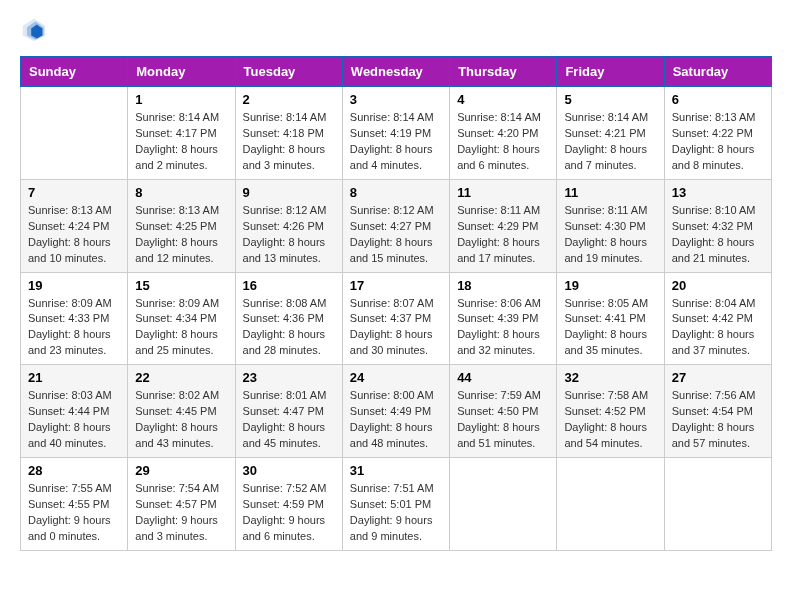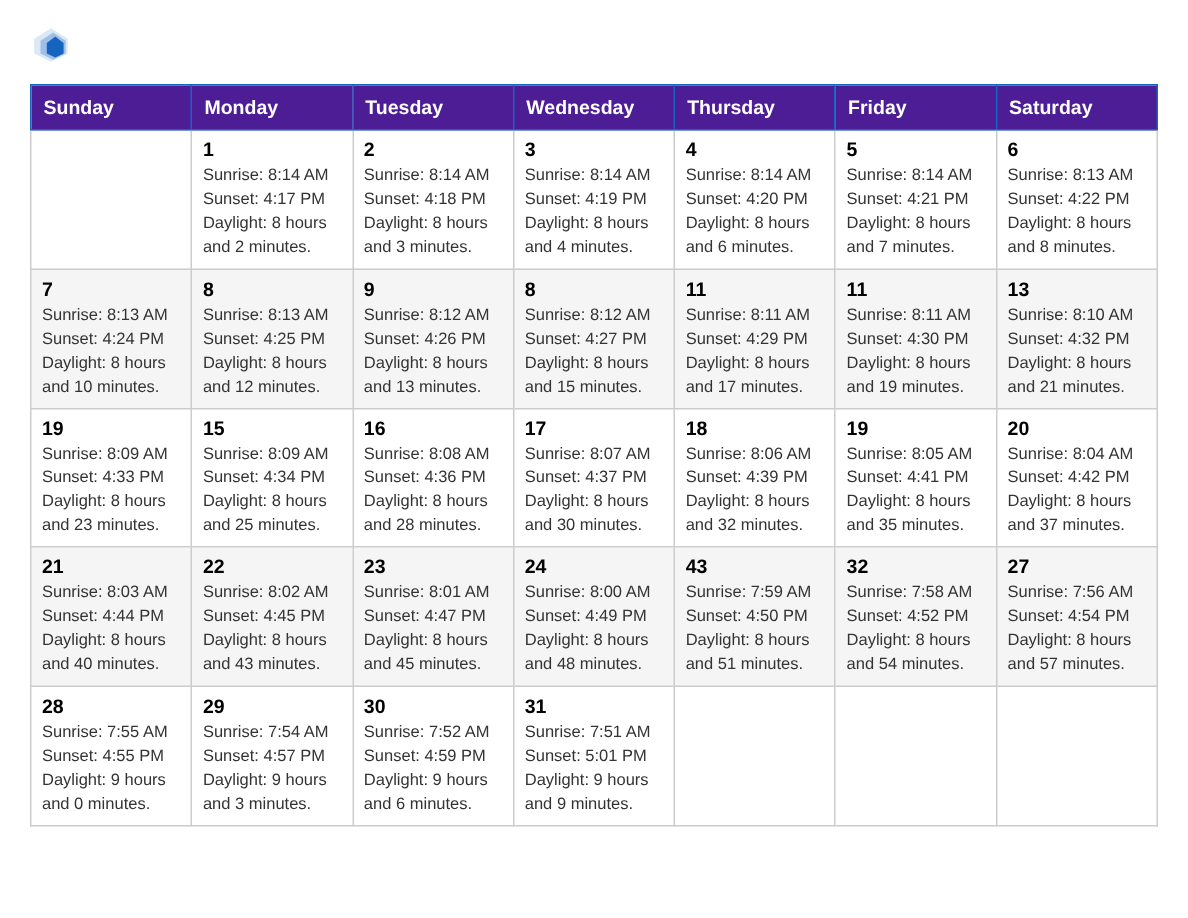--- a/index.html
+++ b/index.html
@@ -43,21 +43,21 @@
     .location {
       font-size: 16px;
       color: #444;
     }
     .calendar-table {
       width: 100%;
       border-collapse: collapse;
       font-size: 11.5px;
     }
     .calendar-table thead tr th {
-      background-color: #4c1d95;
+      background-color: #a21caf;
       color: #fff;
       text-align: left;
       padding: 7px 8px;
       font-size: 13px;
       font-weight: bold;
       border: 1px solid #1565c0;
     }
     .calendar-table tbody tr td {
       vertical-align: top;
       border: 1px solid #ccc;
@@ -220,21 +220,21 @@
         </td>
         <td>
           <span class="day-number">23</span>
           <div class="day-info">Sunrise: 8:01 AM<br>Sunset: 4:47 PM<br>Daylight: 8 hours<br>and 45 minutes.</div>
         </td>
         <td>
           <span class="day-number">24</span>
           <div class="day-info">Sunrise: 8:00 AM<br>Sunset: 4:49 PM<br>Daylight: 8 hours<br>and 48 minutes.</div>
         </td>
         <td>
-          <span class="day-number">43</span>
+          <span class="day-number">44</span>
           <div class="day-info">Sunrise: 7:59 AM<br>Sunset: 4:50 PM<br>Daylight: 8 hours<br>and 51 minutes.</div>
         </td>
         <td>
           <span class="day-number">32</span>
           <div class="day-info">Sunrise: 7:58 AM<br>Sunset: 4:52 PM<br>Daylight: 8 hours<br>and 54 minutes.</div>
         </td>
         <td>
           <span class="day-number">27</span>
           <div class="day-info">Sunrise: 7:56 AM<br>Sunset: 4:54 PM<br>Daylight: 8 hours<br>and 57 minutes.</div>
         </td>

